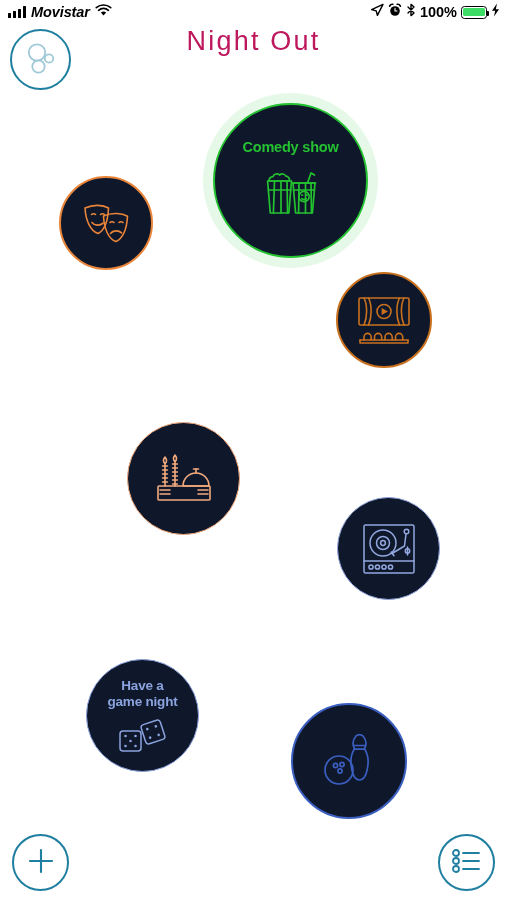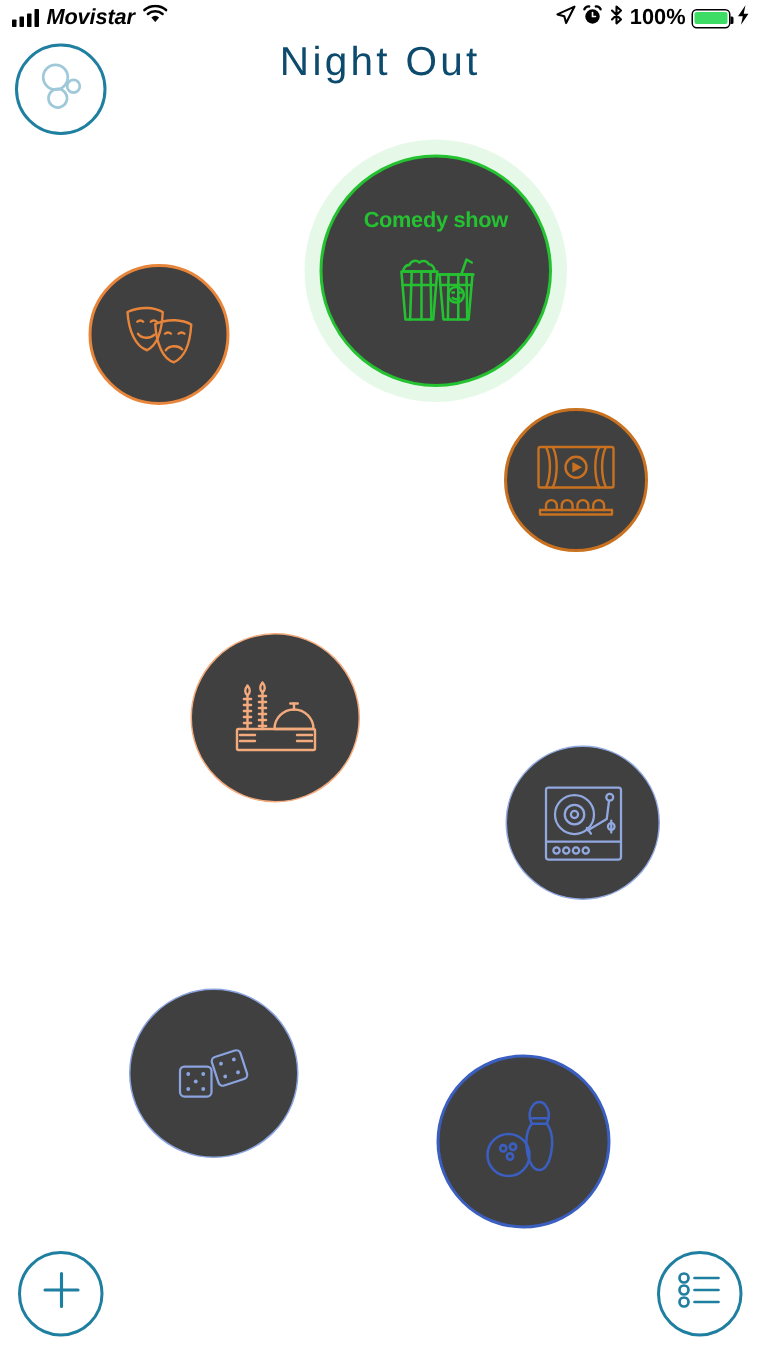--- a/index.html
+++ b/index.html
@@ -34,28 +34,28 @@
   }
   .batt::after{
     content:""; position:absolute; right:-3.4px; top:4px;
     width:2px; height:5px; background:#000; border-radius:0 1px 1px 0;
   }
   .batt b{ display:block; width:100%; height:100%; background:#3ddc64; border-radius:1.5px; }
 
   
   #title{
     position:absolute; top:26px; left:0; width:507px; text-align:center;
-    font-size:27px; font-weight:300; letter-spacing:2.2px; color:#0c4a6e;
+    font-size:27px; font-weight:300; letter-spacing:2.2px; color:#be185d;
   }
 
   
   .bubble{
     position:absolute; border-radius:50%;
     display:flex; flex-direction:column; align-items:center; justify-content:center;
-    background:#404040;
+    background:#0f172a;
   }
   .bubble .label{
     font-weight:700; text-align:center; line-height:1.12;
     letter-spacing:-.2px;
   }
   .bubble svg{ display:block; }
   .glow{
     position:absolute; border-radius:50%; background:#2fcc45; opacity:.12;
   }
 
@@ -246,20 +246,22 @@
           <circle cx="10" cy="45" r="2.1"></circle>
           <circle cx="16.5" cy="45" r="2.1"></circle>
           <circle cx="23" cy="45" r="2.1"></circle>
           <circle cx="29.5" cy="45" r="2.1"></circle>
         </g>
       </svg>
     </span>
   </div>
 
   <div class="bubble" style="left:86px; top:659px; width:113px; height:113px; border:1.6px solid #8ba3df;">
+    <div class="label" style="color:#8ba3df; font-size:13.5px; white-space:pre-line; margin-bottom:10px;">Have a
+game night</div>
     <span>
       <svg width="52" height="34" viewBox="0 0 52 34">
         <g fill="none" stroke="#8ba3df" stroke-width="1.5" stroke-linejoin="round">
 
           <rect x="3" y="12" width="21" height="20" rx="3"></rect>
           <g fill="#8ba3df" stroke="none">
             <circle cx="8.5" cy="17" r="1.3"></circle>
               <circle cx="18.5" cy="17" r="1.3"></circle>
             <circle cx="13.5" cy="22" r="1.3"></circle>
             <circle cx="8.5" cy="27" r="1.3"></circle>

